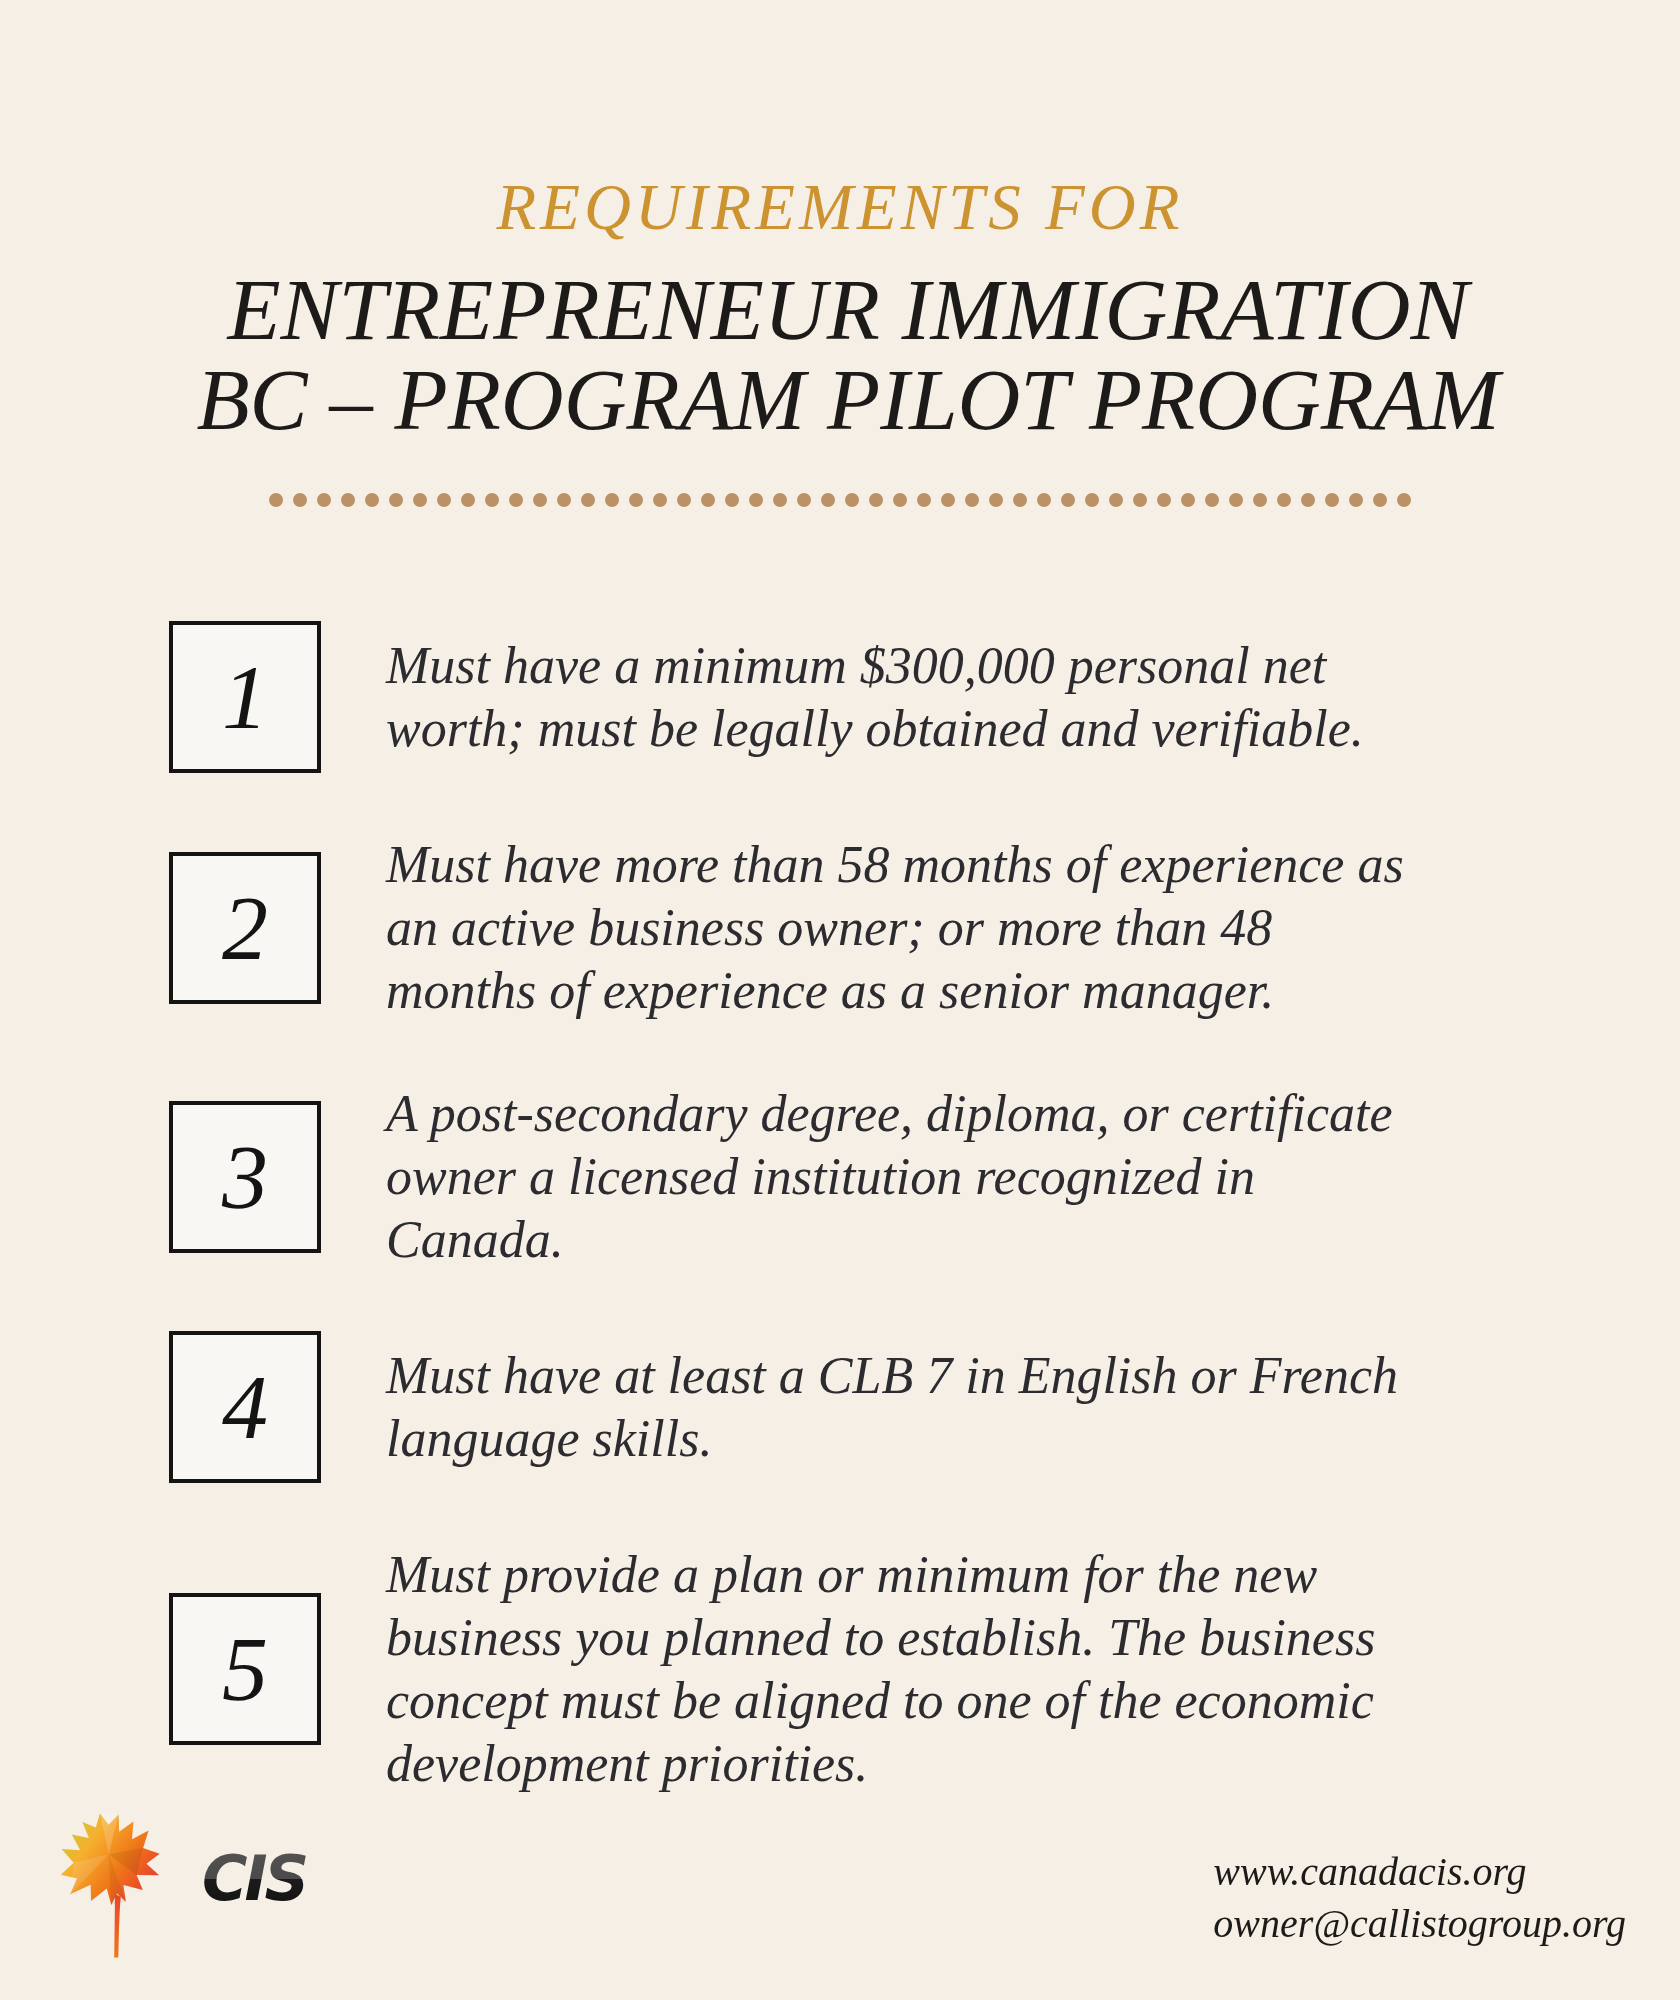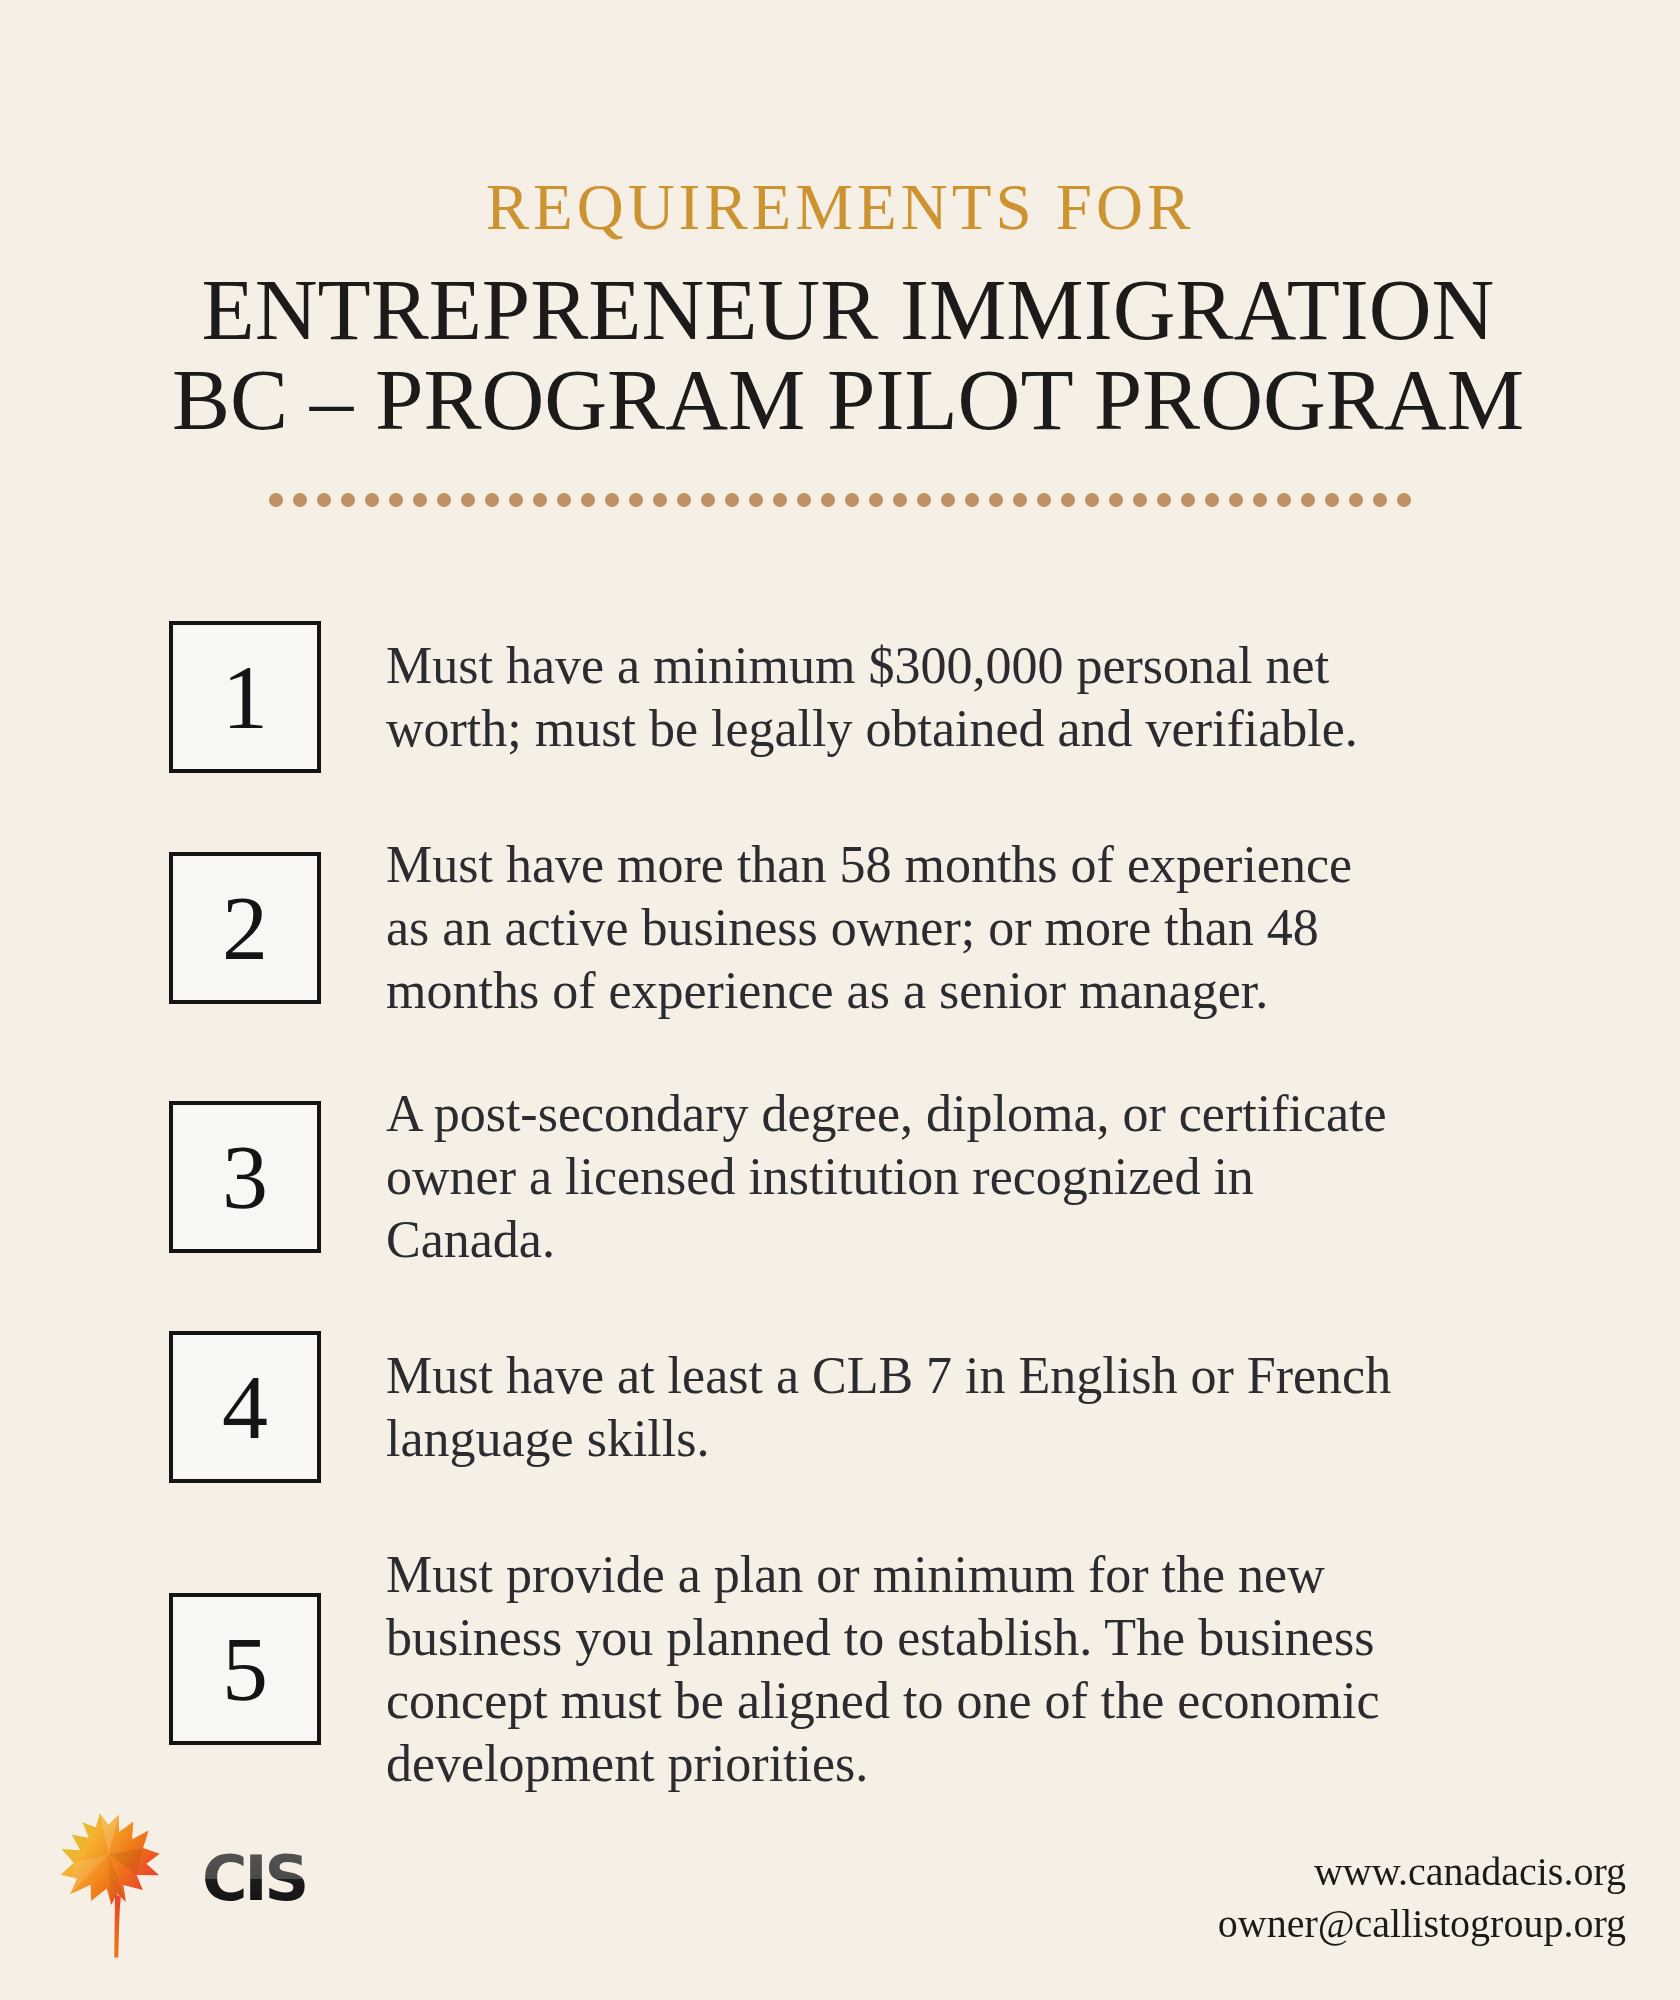--- a/index.html
+++ b/index.html
@@ -14,20 +14,21 @@
   *{margin:0;padding:0;box-sizing:border-box;}
   html,body{background:var(--background);}
   .page{
     position:relative;
     width:1680px;
     height:2000px;
     margin:0 auto;
     background:var(--background);
     font-family:"Liberation Serif", serif;
     overflow:hidden;
+    font-style:italic;
   }
   .eyebrow{
     margin-top:170px;
     text-align:center;
     font-size:65px;
     letter-spacing:4px;
     color:var(--accent-gold);
     font-weight:400;
   }
   .title{
@@ -83,21 +84,21 @@
   .footer-logo{
     position:absolute;
     left:50px;
     top:1808px;
     width:260px;height:170px;
   }
   .contact{
     position:absolute;
     right:54px;
     bottom:50px;
-    text-align:right;
+    text-align:left;
     font-size:40px;
     line-height:52px;
     color:var(--title-text);
   }
 </style>
 </head>
 <body>
 
 <div class="page">
 

